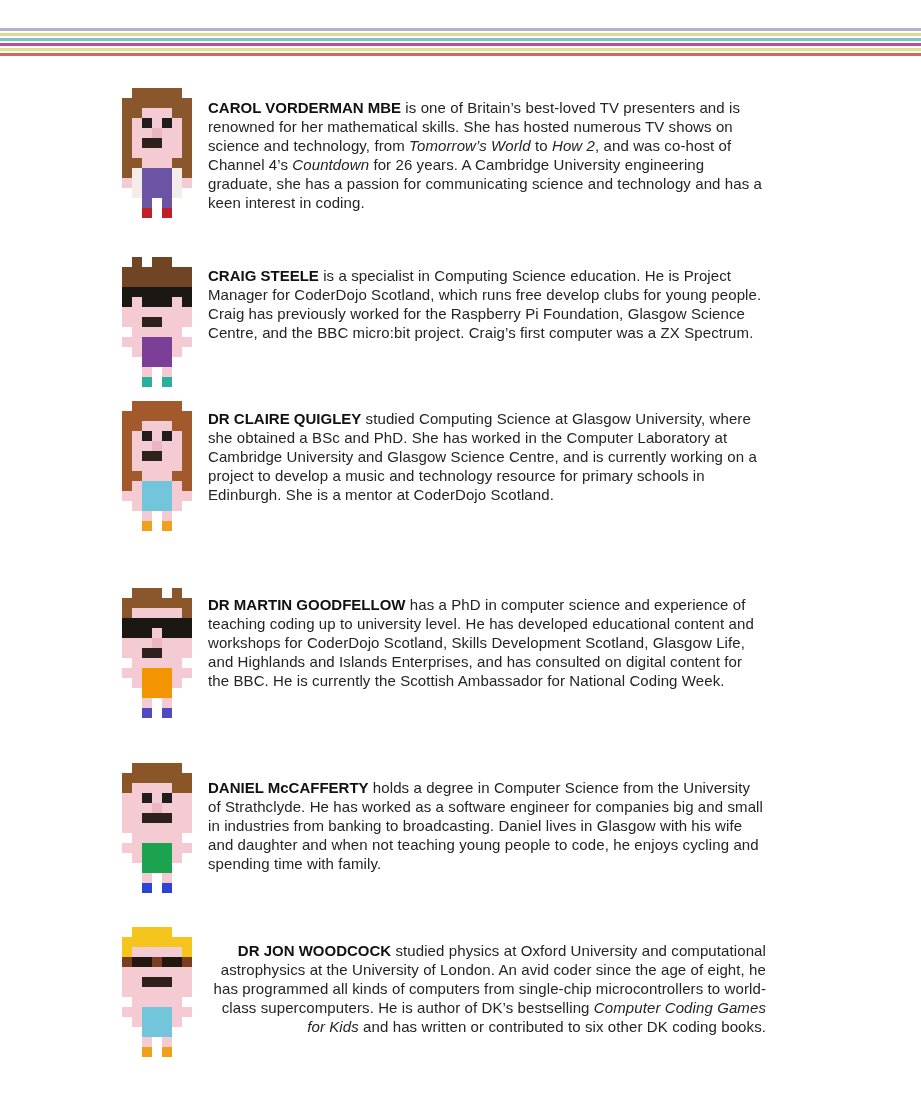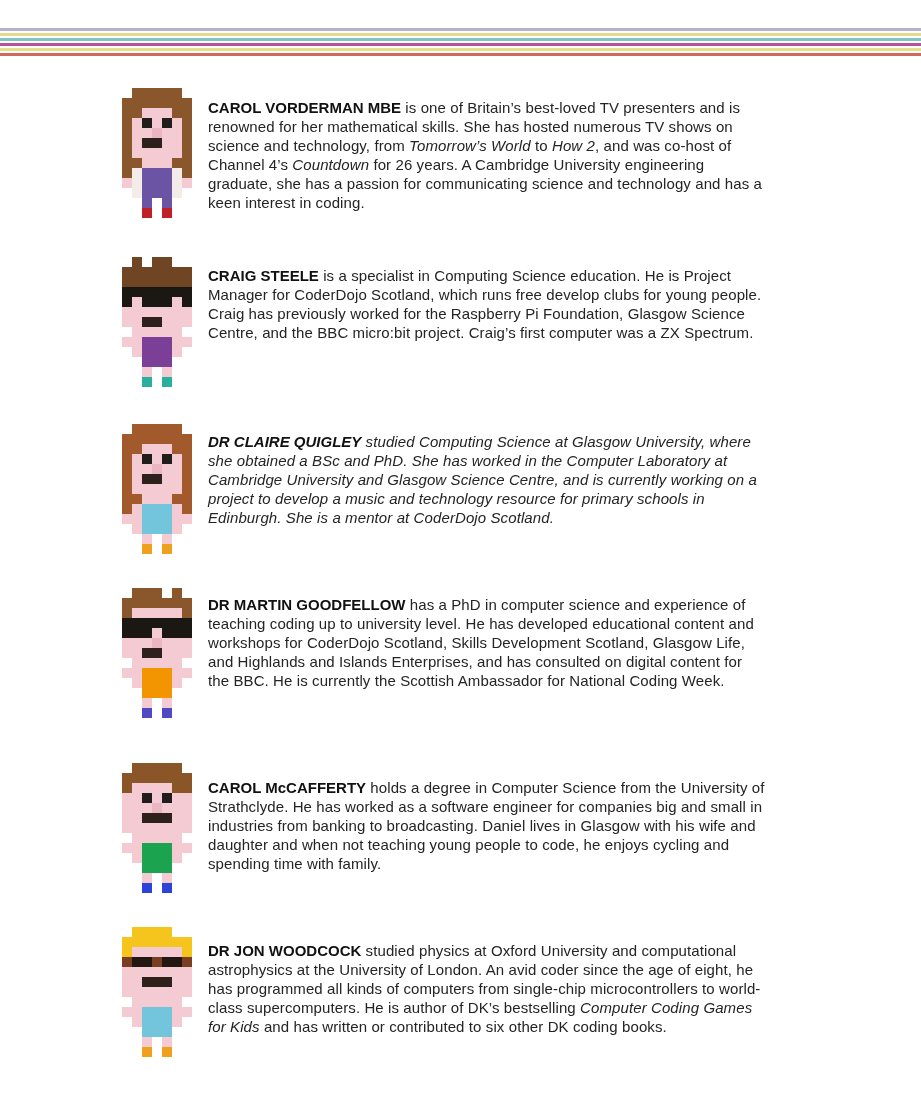--- a/index.html
+++ b/index.html
@@ -4,24 +4,24 @@
 <title>Author Biographies</title>
 <style>
   html,body{margin:0;padding:0;background:#ffffff;}
   .page{position:relative;width:921px;height:1100px;background:#ffffff;overflow:hidden;
         font-family:"Liberation Sans",sans-serif;}
   .stripes{position:absolute;top:28px;left:0;width:100%;}
   .stripe{height:3px;margin-bottom:2px;}
   .author{position:absolute;left:112px;display:flex;align-items:flex-start;}
   .author:nth-of-type(1){top:88px;}
   .author:nth-of-type(2){top:257px;}
-  .author:nth-of-type(3){top:424px;font-style:italic;}
+  .author:nth-of-type(3){top:401px;}
   .author:nth-of-type(4){top:588px;}
   .author:nth-of-type(5){top:763px;}
-  .author:nth-of-type(6){top:927px;}
+  .author:nth-of-type(6){top:927px;text-align:right;}
   .avatar{display:grid;grid-template-columns:repeat(9,10px);grid-auto-rows:10px;
           width:90px;flex:0 0 90px;}
   .avatar i{display:block;width:10px;height:10px;}
   .bio{margin:0 0 0 6px;width:558px;font-size:15px;line-height:19px;color:#262323;
        letter-spacing:0.1px;}
   .author:nth-of-type(1) .bio{margin-top:10px;}
   .author:nth-of-type(2) .bio{margin-top:9px;}
   .author:nth-of-type(3) .bio{margin-top:8px;}
   .author:nth-of-type(4) .bio{margin-top:7px;}
   .author:nth-of-type(5) .bio{margin-top:15px;}
@@ -643,21 +643,21 @@
           <i></i>
           <i></i>
           <i></i>
           <i style="background: rgb(43, 67, 214);"></i>
           <i></i>
           <i style="background: rgb(43, 67, 214);"></i>
           <i></i>
           <i></i>
           <i></i>
         </div>
-        <p class="bio"><strong>CAROL McCAFFERTY</strong><span> holds a degree in Computer Science from the University of Strathclyde. He has worked as a software engineer for companies big and small in industries from banking to broadcasting. Daniel lives in Glasgow with his wife and daughter and when not teaching young people to code, he enjoys cycling and spending time with family.</span></p>
+        <p class="bio"><strong>DANIEL McCAFFERTY</strong><span> holds a degree in Computer Science from the University of Strathclyde. He has worked as a software engineer for companies big and small in industries from banking to broadcasting. Daniel lives in Glasgow with his wife and daughter and when not teaching young people to code, he enjoys cycling and spending time with family.</span></p>
       </section>
       <section class="author">
         <div class="avatar">
           <i></i>
           <i></i>
           <i style="background: rgb(245, 197, 30);"></i>
           <i style="background: rgb(245, 197, 30);"></i>
           <i style="background: rgb(245, 197, 30);"></i>
           <i style="background: rgb(245, 197, 30);"></i>
           <i></i>

